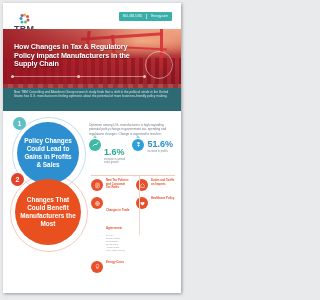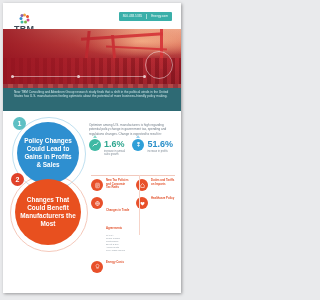--- a/index.html
+++ b/index.html
@@ -145,21 +145,21 @@
   }
   .stat-icon.teal{background:#3fb9a4;}
   .stat-icon.blue{background:#2e9fd8;}
   .stat-arrow{
     position:absolute;left:50%;top:-4px;margin-left:-2px;
     width:0;height:0;border-left:2px solid transparent;border-right:2px solid transparent;
   }
   .stat-arrow.teal{border-bottom:3px solid #8fd9cb;}
   .stat-arrow.blue{border-bottom:3px solid #9ed2ee;}
   .stat-val{font-size:9px;font-weight:bold;line-height:11px;}
-  .stat-val.teal{color:#2fa68f;}
+  .stat-val.teal{color:#2fa68f;margin-top:8px;}
   .stat-val.blue{color:#2a8fc9;}
   .stat-lbl{font-size:2.6px;line-height:3.4px;color:#7f8b96;margin-top:0px;}
 
   .sec2{height:110px;border-top:0;}
   .bigcircle.orange{
     left:12px;top:10px;width:66px;height:66px;
     background:#e8501f;
     font-size:6.4px;line-height:8px;padding:0 5px;box-sizing:border-box;
   }
   .ring.r2{left:7px;top:5px;width:76px;height:76px;border-color:#f5c9bb;}
@@ -221,20 +221,21 @@
       <i class="crane beam"></i>
       <i class="crane beam2"></i>
     </div>
     <div class="hero-overlay"></div>
     <div class="hero-deco"></div>
     <i class="hero-dot" style="left:8px;top:46px;"></i>
     <i class="hero-dot" style="left:74px;top:46px;"></i>
     <i class="hero-dot" style="left:140px;top:46px;"></i>
     <i class="hero-line" style="left:10px;top:47px;width:64px;"></i>
     <i class="hero-line" style="left:76px;top:47px;width:64px;"></i>
+    <div class="hero-title">How Changes in Tax &amp; Regulatory Policy Impact Manufacturers in the Supply Chain</div>
   </div>
 
   <div class="intro">
     <div class="intro-photo"></div>
     <div class="intro-text">New TBM Consulting and Aberdeen Group research study finds that a shift in the political winds in the United States has U.S. manufacturers feeling optimistic about the potential of more business-friendly policy making.</div>
   </div>
 
   <div class="section sec1">
     <div class="ring r1"></div>
     <div class="badge b1">1</div>

